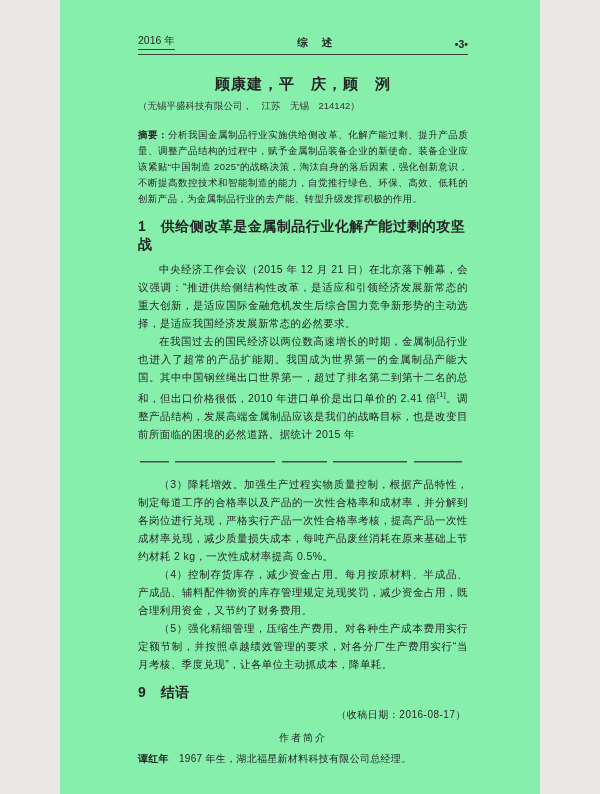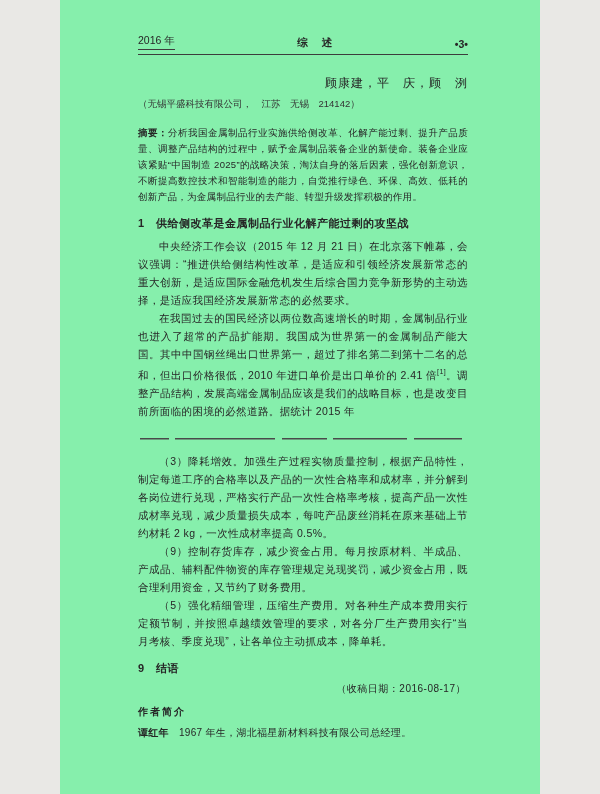--- a/index.html
+++ b/index.html
@@ -36,23 +36,23 @@
   
   .title {
     margin-top: 24px;
     text-align: center;
     font-size: 17px;
     font-weight: bold;
     letter-spacing: 1.5px;
   }
   .authors {
     margin-top: 20px;
-    text-align: right;
-    font-size: 12px;
-    font-weight: normal;
+    text-align: center;
+    font-size: 15px;
+    font-weight: bold;
     letter-spacing: 1px;
   }
   .affiliation {
     margin-top: 6px;
     text-align: left;
     font-size: 9.5px;
     color: #333;
   }
   
   .abstract-block { margin-top: 14px; }
@@ -61,21 +61,21 @@
     font-size: 9.5px;
     line-height: 16px;
     text-align: justify;
     letter-spacing: 0.3px;
   }
   .abstract-block .lbl { font-weight: bold; }
   .kw-line { margin-top: 1px !important; }
   
   .sec-heading {
     margin: 11px 0 6px 0;
-    font-size: 11px;
+    font-size: 14px;
     font-weight: bold;
     letter-spacing: 0.5px;
   }
   .body-para {
     margin: 0;
     font-size: 10.5px;
     line-height: 18px;
     text-align: justify;
     text-indent: 2em;
     letter-spacing: 0.4px;
@@ -97,23 +97,23 @@
   }
   
   .received {
     margin: 3px 2px 0 0;
     text-align: right;
     font-size: 10px;
     letter-spacing: 0.5px;
   }
   .bio-heading {
     margin-top: 9px;
-    text-align: left;
+    text-align: center;
     font-size: 10px;
-    font-weight: bold;
+    font-weight: normal;
     letter-spacing: 2px;
   }
   .bio-line {
     margin: 0;
     margin-top: 7px;
     font-size: 10px;
     line-height: 14px;
     letter-spacing: 0.3px;
   }
   .bio-line .bio-name { font-weight: bold; margin-right: 10px; }
@@ -136,21 +136,21 @@
     <p><span class="lbl">摘要：</span><span>分析我国金属制品行业实施供给侧改革、化解产能过剩、提升产品质量、调整产品结构的过程中，赋予金属制品装备企业的新使命。装备企业应该紧贴“中国制造 2025”的战略决策，淘汰自身的落后因素，强化创新意识，不断提高数控技术和智能制造的能力，自觉推行绿色、环保、高效、低耗的创新产品，为金属制品行业的去产能、转型升级发挥积极的作用。</span></p>
   </div>
 
   <div class="sec-heading">1　供给侧改革是金属制品行业化解产能过剩的攻坚战</div>
   <p class="body-para">中央经济工作会议（2015 年 12 月 21 日）在北京落下帷幕，会议强调：“推进供给侧结构性改革，是适应和引领经济发展新常态的重大创新，是适应国际金融危机发生后综合国力竞争新形势的主动选择，是适应我国经济发展新常态的必然要求。</p>
   <p class="body-para"><span>在我国过去的国民经济以两位数高速增长的时期，金属制品行业也进入了超常的产品扩能期。我国成为世界第一的金属制品产能大国。其中中国钢丝绳出口世界第一，超过了排名第二到第十二名的总和，但出口价格很低，2010 年进口单价是出口单价的 2.41 倍</span><sup>[1]</sup><span>。调整产品结构，发展高端金属制品应该是我们的战略目标，也是改变目前所面临的困境的必然道路。据统计 2015 年</span></p>
 
   <div class="article-divider"></div>
 
   <p class="body-para">（3）降耗增效。加强生产过程实物质量控制，根据产品特性，制定每道工序的合格率以及产品的一次性合格率和成材率，并分解到各岗位进行兑现，严格实行产品一次性合格率考核，提高产品一次性成材率兑现，减少质量损失成本，每吨产品废丝消耗在原来基础上节约材耗 2 kg，一次性成材率提高 0.5%。</p>
-  <p class="body-para">（9）控制存货库存，减少资金占用。每月按原材料、半成品、产成品、辅料配件物资的库存管理规定兑现奖罚，减少资金占用，既合理利用资金，又节约了财务费用。</p>
+  <p class="body-para">（4）控制存货库存，减少资金占用。每月按原材料、半成品、产成品、辅料配件物资的库存管理规定兑现奖罚，减少资金占用，既合理利用资金，又节约了财务费用。</p>
   <p class="body-para">（5）强化精细管理，压缩生产费用。对各种生产成本费用实行定额节制，并按照卓越绩效管理的要求，对各分厂生产费用实行“当月考核、季度兑现”，让各单位主动抓成本，降单耗。</p>
 
   <div class="sec-heading">9　结语</div>
 
   <div class="received">（收稿日期：2016-08-17）</div>
 
   <div class="bio-heading">作者简介</div>
   <p class="bio-line"><span class="bio-name">谭红年</span><span>1967 年生，湖北福星新材料科技有限公司总经理。</span></p>
 
 </div>

